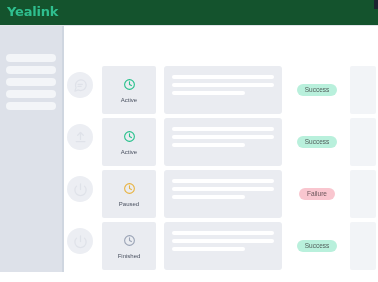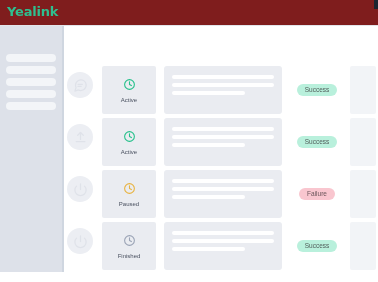--- a/index.html
+++ b/index.html
@@ -15,21 +15,21 @@
     position: relative;
     background: #ffffff;
   }
 
   
   .header {
     position: absolute;
     left: 0; top: 0;
     width: 378px;
     height: 26px;
-    background: #7f1d1d;
+    background: #14532d;
     border-bottom: 1px solid #e2e5ea;
     box-sizing: border-box;
     z-index: 5;
   }
   .logo {
     position: absolute;
     left: 7px; top: 4px;
     font-size: 13px;
     font-weight: bold;
     color: #2fbf8f;

